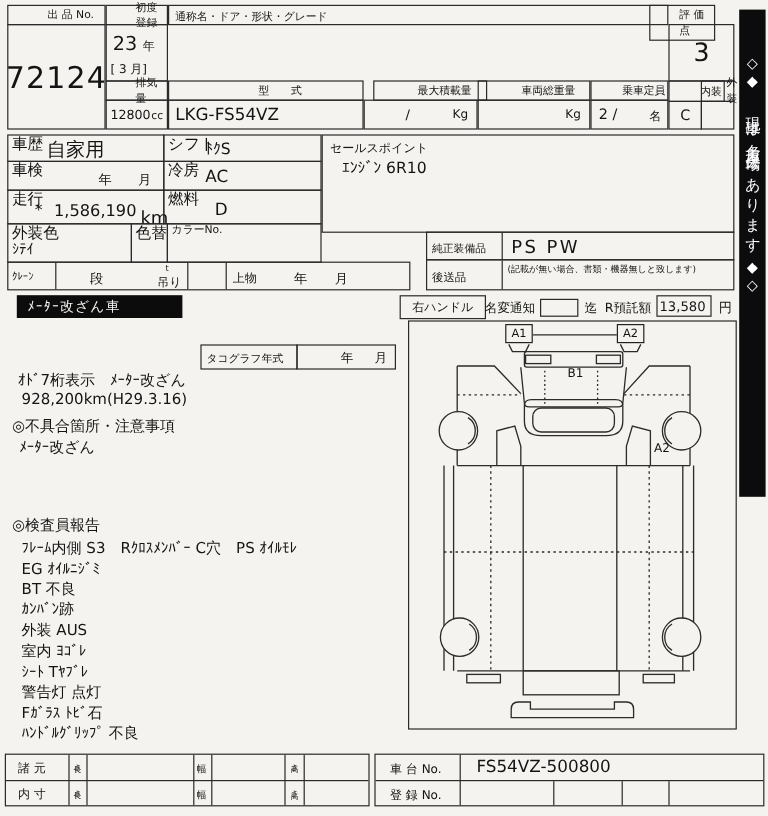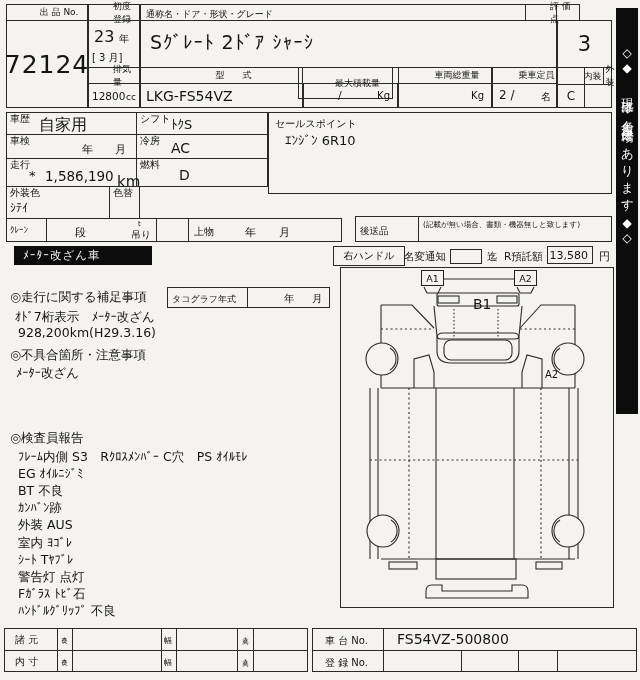--- a/index.html
+++ b/index.html
@@ -1,21 +1,21 @@
 <!DOCTYPE html>
 <html><head>
 <meta charset="utf-8">
 <style>
   html,body{margin:0;padding:0;background:#dcdad6;}
   .sheet{position:relative;width:640px;height:680px;background:#f4f3ef;
          font-family:"DejaVu Sans","Liberation Sans",sans-serif;color:#141414;overflow:hidden;}
   .cell{position:absolute;border:1px solid #2a2a2a;box-sizing:border-box;}
   .box{position:absolute;box-sizing:border-box;}
   .txt{position:absolute;white-space:nowrap;}
-  .mini{position:absolute;left:3px;top:1px;font-size:10px;line-height:1;}
+  .mini{position:absolute;left:3px;top:1px;font-size:13px;line-height:1;}
   .ctr{display:flex;align-items:center;justify-content:center;}
   .lbl9{font-size:9px;padding-left:24px;}
   .vline{position:absolute;top:0;bottom:0;width:0;border-left:1px solid #2a2a2a;}
   .banner{position:absolute;left:616px;top:8px;width:22px;height:406px;background:#0c0c0c;color:#fff;
           display:flex;flex-direction:column;align-items:center;padding-top:38px;box-sizing:border-box;}
   .banner .dmd{font-size:12px;line-height:1.25;}
   .vtext{writing-mode:vertical-rl;text-orientation:upright;font-size:12.5px;letter-spacing:2.5px;margin-top:12px;}
   .vsmall{writing-mode:vertical-rl;text-orientation:upright;font-size:6.5px;line-height:1;letter-spacing:0px;}
   .badge{position:absolute;background:#0c0c0c;color:#f4f3ef;font-size:11.5px;
          display:flex;align-items:center;padding-left:9px;letter-spacing:1px;box-sizing:border-box;}
@@ -31,39 +31,36 @@
   <div class="cell ctr" style="left:6px;top:20px;width:82px;height:88px;font-size:25px;letter-spacing:1px">72124</div>
 
   <div class="cell ctr lbl9" style="left:88px;top:4px;width:52px;height:17px">初度登録</div>
   <div class="cell" style="left:88px;top:20px;width:52px;height:48px">
     <span class="txt" style="left:5px;top:6px;font-size:16px">23</span>
     <span class="txt" style="left:30px;top:11px;font-size:10px">年</span>
     <span class="txt" style="left:3px;top:30px;font-size:10px">[ 3 月]</span>
   </div>
 
   <div class="cell lbl9" style="left:140px;top:4px;width:417px;height:17px;padding:3px 0 0 5px">通称名・ドア・形状・グレード</div>
-  <div class="cell" style="left:140px;top:20px;width:417px;height:48px">
-    <span class="txt" style="left:9px;top:10px;font-size:19px;letter-spacing:1px">Sｸﾞﾚｰﾄ 2ﾄﾞｱ ｼｬｰｼ</span>
-  </div>
-
-  <div class="cell ctr lbl9" style="left:525px;top:4px;width:55px;height:17px">評 価 点</div>
+
+  <div class="cell ctr lbl9" style="left:541px;top:4px;width:55px;height:30px">評 価 点</div>
   <div class="cell ctr" style="left:557px;top:20px;width:55px;height:48px;font-size:21px">3</div>
 
   <div class="cell ctr lbl9" style="left:88px;top:67px;width:52px;height:17px">排気量</div>
   <div class="cell" style="left:88px;top:83px;width:52px;height:25px">
     <span class="txt" style="left:3px;top:6px;font-size:10.5px">12800</span>
     <span class="txt" style="right:3px;top:8px;font-size:9px">cc</span>
   </div>
 
   <div class="cell ctr lbl9" style="left:140px;top:67px;width:163px;height:17px">型　　式</div>
   <div class="cell" style="left:140px;top:83px;width:163px;height:25px">
     <span class="txt" style="left:5px;top:4px;font-size:14px">LKG-FS54VZ</span>
   </div>
 
-  <div class="cell ctr lbl9" style="left:298px;top:67px;width:95px;height:32px">最大積載量</div>
+  <div class="cell ctr lbl9" style="left:311px;top:67px;width:95px;height:17px">最大積載量</div>
   <div class="cell" style="left:303px;top:83px;width:95px;height:25px">
     <span class="txt" style="left:34px;top:5px;font-size:11px">/</span>
     <span class="txt" style="right:7px;top:6px;font-size:10px">Kg</span>
   </div>
 
   <div class="cell ctr lbl9" style="left:398px;top:67px;width:94px;height:17px">車両総重量</div>
   <div class="cell" style="left:398px;top:83px;width:94px;height:25px">
     <span class="txt" style="right:7px;top:6px;font-size:10px">Kg</span>
   </div>
 
@@ -107,57 +104,64 @@
     <span class="mini">燃料</span>
     <span class="txt" style="left:42px;top:8px;font-size:14px">D</span>
   </div>
 
   <div class="cell" style="left:6px;top:186px;width:104px;height:33px">
     <span class="mini">外装色</span>
     <span class="txt" style="left:3px;top:14px;font-size:12px">ｼﾃｲ</span>
   </div>
   <div class="cell" style="left:109px;top:186px;width:31px;height:33px">
     <span class="mini">色替</span>
+  </div>
+  <div class="cell" style="left:139px;top:186px;width:129px;height:33px">
+    <span class="mini" style="font-size:9px">カラーNo.</span>
   </div>
 
   <div class="cell" style="left:6px;top:218px;width:336px;height:24px">
     <div class="vline" style="left:39px"></div>
     <div class="vline" style="left:149px"></div>
     <div class="vline" style="left:181px"></div>
     <span class="txt" style="left:3px;top:6px;font-size:9px">ｸﾚｰﾝ</span>
     <span class="txt" style="left:68px;top:6px;font-size:11px">段</span>
     <span class="txt" style="left:131px;top:1px;font-size:7px">t</span>
     <span class="txt" style="left:124px;top:9px;font-size:10px">吊り</span>
     <span class="txt" style="left:187px;top:6px;font-size:10px">上物</span>
     <span class="txt" style="left:238px;top:6px;font-size:11px">年</span>
     <span class="txt" style="left:272px;top:6px;font-size:11px">月</span>
   </div>
 
   <div class="cell" style="left:268px;top:112px;width:344px;height:82px">
     <span class="txt" style="left:6px;top:4px;font-size:10px">セールスポイント</span>
     <span class="txt" style="left:16px;top:20px;font-size:13px">ｴﾝｼﾞﾝ 6R10</span>
   </div>
 
+  <div class="cell" style="left:355px;top:193px;width:257px;height:24px">
+    <div class="vline" style="left:62px"></div>
+    <span class="txt" style="left:4px;top:7px;font-size:9px">純正装備品</span>
+    <span class="txt" style="left:70px;top:3px;font-size:15px;letter-spacing:2px">PS PW</span>
+  </div>
   <div class="cell" style="left:355px;top:216px;width:257px;height:26px">
     <div class="vline" style="left:62px"></div>
     <span class="txt" style="left:4px;top:8px;font-size:9.5px">後送品</span>
     <span class="txt" style="left:67px;top:3px;font-size:7.5px">(記載が無い場合、書類・機器無しと致します)</span>
   </div>
 
   <div class="badge" style="left:14px;top:246px;width:138px;height:19px">ﾒｰﾀｰ改ざん車</div>
 
   <div class="cell ctr" style="left:333px;top:246px;width:72px;height:20px;font-size:10px">右ハンドル</div>
   <span class="txt" style="left:404px;top:250px;font-size:10.5px">名変通知</span>
   <div class="cell" style="left:450px;top:249px;width:32px;height:15px"></div>
   <span class="txt" style="left:487px;top:250px;font-size:10.5px">迄</span>
   <span class="txt" style="left:504px;top:250px;font-size:10.5px">R預託額</span>
   <div class="cell" style="left:547px;top:246px;width:46px;height:18px;display:flex;align-items:center;justify-content:flex-end;padding-right:4px;font-size:11px">13,580</div>
   <span class="txt" style="left:599px;top:249px;font-size:11px">円</span>
 
-  <span class="txt" style="left:10px;top:289px;font-size:12.5px">◎走行に関する補足事項</span>
   <div class="cell" style="left:167px;top:287px;width:81px;height:21px">
     <span class="txt" style="left:4px;top:5px;font-size:9px">タコグラフ年式</span>
   </div>
   <div class="cell" style="left:247px;top:287px;width:83px;height:21px">
     <span class="txt" style="left:36px;top:4px;font-size:10.5px">年</span>
     <span class="txt" style="left:64px;top:4px;font-size:10.5px">月</span>
   </div>
   <span class="note-line" style="left:15px;top:309px">ｵﾄﾞ7桁表示　ﾒｰﾀｰ改ざん</span>
   <span class="note-line" style="left:18px;top:325px">928,200km(H29.3.16)</span>
 
@@ -232,21 +236,21 @@
         </g>
         <path d="M49,80 A13,13 0 0 1 49,102"></path>
         <path d="M219,80 A13,13 0 0 0 219,102"></path>
         <path d="M50,252 A13,13 0 0 1 50,274"></path>
         <path d="M219,252 A13,13 0 0 0 219,274"></path>
       </g>
     </svg>
   </div>
   <div class="box ctr" style="left:421px;top:270px;width:23px;height:16px;border:1.5px solid #222;font-size:9.5px;background:#f4f3ef">A1</div>
   <div class="box ctr" style="left:514px;top:270px;width:23px;height:16px;border:1.5px solid #222;font-size:9.5px;background:#f4f3ef">A2</div>
-  <span class="txt" style="left:473px;top:296px;font-size:14px">B1</span>
+  <span class="txt" style="left:473px;top:306px;font-size:10px">B1</span>
   <span class="txt" style="left:545px;top:369px;font-size:10px">A2</span>
 
   <div class="banner">
     <span class="dmd">◇</span>
     <span class="dmd">◆</span>
     <span class="vtext">現車は名古屋会場にあります</span>
     <span class="dmd" style="margin-top:10px">◆</span>
     <span class="dmd">◇</span>
   </div>
 

